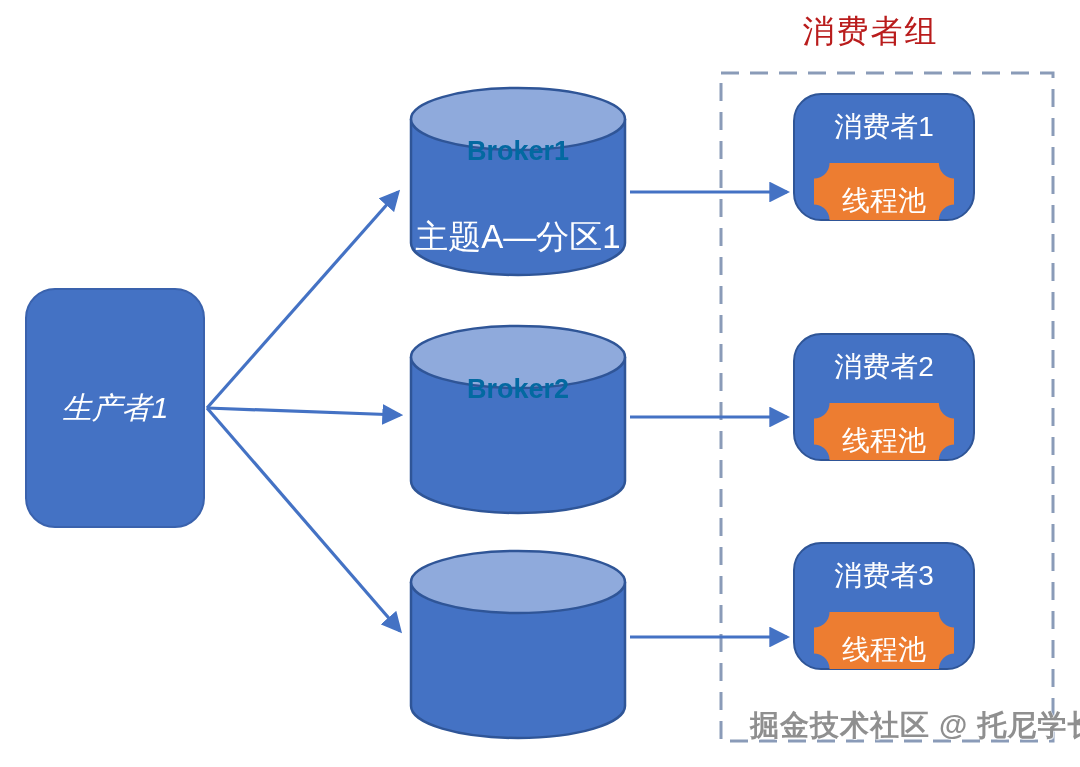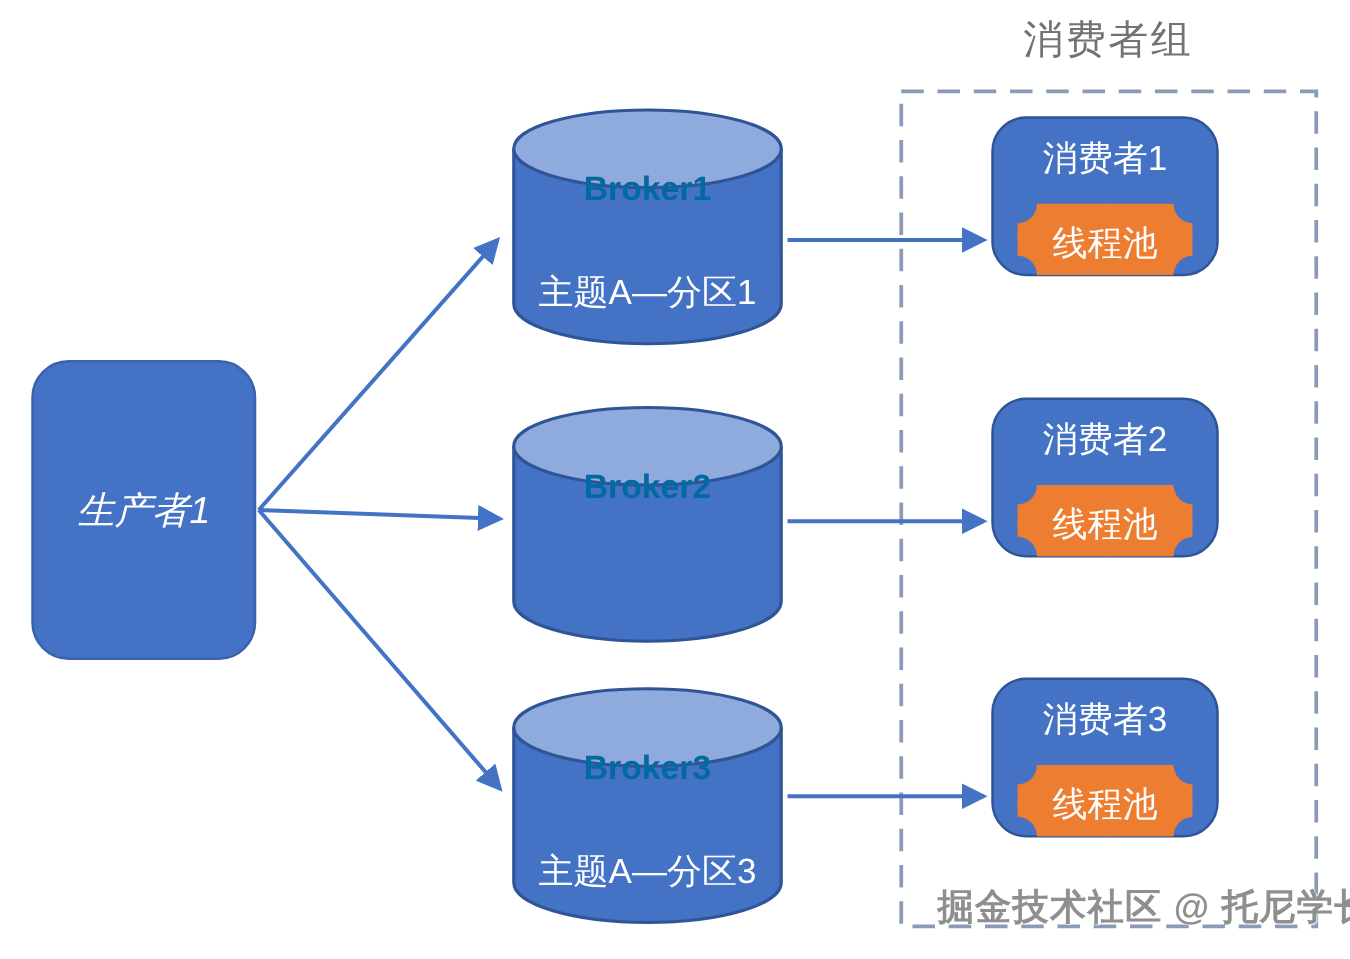--- a/index.html
+++ b/index.html
@@ -10,24 +10,24 @@
     overflow:hidden;
     font-family:"Liberation Sans","DejaVu Sans",sans-serif;
   }
   
   #overlay{
     position:absolute;left:0;top:0;width:1080px;height:767px;
     z-index:1;
   }
   
   .group-title{
-    position:absolute;left:720px;top:10px;width:333px;
+    position:absolute;left:704px;top:10px;width:333px;
     text-align:center;
     font-family:"Liberation Serif","DejaVu Serif",serif;
-    font-size:32px;color:#737373;letter-spacing:2px;
+    font-size:32px;color:#b91c1c;letter-spacing:2px;
     z-index:3;
   }
   
   .producer{
     position:absolute;left:25px;top:288px;width:180px;height:240px;
     background:#4472C4;border:2px solid #3A62AD;border-radius:30px;
     display:flex;align-items:center;justify-content:center;
     z-index:2;box-sizing:border-box;font-style:italic;
   }
   .producer-label{color:#ffffff;font-size:30px;}
@@ -35,21 +35,21 @@
   .cylinder{
     position:absolute;width:220px;height:195px;z-index:2;
   }
   .cyl-svg{position:absolute;left:0;top:0;width:220px;height:195px;}
   .cyl-name{
     position:absolute;top:51px;left:0;width:100%;text-align:center;
     color:#0369a1;font-size:27px;font-weight:700;
   }
   .cyl-topic{
     position:absolute;top:130px;left:0;width:100%;text-align:center;
-    color:#ffffff;font-size:28px;
+    color:#ffffff;font-size:33px;
   }
   
   .consumer{
     position:absolute;left:793px;width:182px;height:128px;
     background:#4472C4;border:2.5px solid #2F5597;border-radius:28px;
     z-index:2;box-sizing:border-box;
   }
   .consumer-name{
     position:absolute;top:13px;left:0;width:100%;text-align:center;
     color:#ffffff;font-size:28px;
@@ -57,21 +57,21 @@
   .plaque{
     position:absolute;left:19px;right:19px;top:68px;bottom:-1px;
     --o:#ED7D31;
     background:
       radial-gradient(circle 16px at 0 0,       transparent 15px, var(--o) 16px) top left,
       radial-gradient(circle 16px at 100% 0,    transparent 15px, var(--o) 16px) top right,
       radial-gradient(circle 16px at 0 100%,    transparent 15px, var(--o) 16px) bottom left,
       radial-gradient(circle 16px at 100% 100%, transparent 15px, var(--o) 16px) bottom right;
     background-size:51% 51%;
     background-repeat:no-repeat;
-    display:flex;align-items:center;justify-content:center;
+    display:flex;align-items:flex-end;justify-content:center;
   }
   .plaque-label{color:#ffffff;font-size:28px;margin-top:6px;}
   
   .watermark{
     position:absolute;left:750px;top:706px;z-index:4;
     font-size:29px;font-weight:bold;letter-spacing:1px;
     color:rgba(128,128,128,0.88);
     text-shadow:1px 1px 0 rgba(255,255,255,0.7), -1px -1px 0 rgba(255,255,255,0.5);
     white-space:nowrap;
   }
@@ -120,32 +120,30 @@
       <ellipse cx="110" cy="34" rx="107" ry="31" fill="#8FAADC" stroke="#2F5597" stroke-width="2.5"></ellipse>
     </svg>
     <div class="cyl-name">Broker2</div>
   </div>
 
   <div class="cylinder" style="left:408px;top:548px;">
     <svg class="cyl-svg" viewBox="0 0 220 195">
       <path d="M3,34 L3,158 A107,32 0 0 0 217,158 L217,34" fill="#4472C4" stroke="#2F5597" stroke-width="2.5"></path>
       <ellipse cx="110" cy="34" rx="107" ry="31" fill="#8FAADC" stroke="#2F5597" stroke-width="2.5"></ellipse>
     </svg>
-    <div class="cyl-name">Broker3</div>
-    <div class="cyl-topic">主题A—分区3</div>
   </div>
 
   <div class="consumer" style="top:93px;">
     <div class="consumer-name">消费者1</div>
     <div class="plaque">
       <span class="plaque-label">线程池</span>
     </div>
   </div>
 
-  <div class="consumer" style="top:318px;">
+  <div class="consumer" style="top:333px;">
     <div class="consumer-name">消费者2</div>
     <div class="plaque">
       <span class="plaque-label">线程池</span>
     </div>
   </div>
 
   <div class="consumer" style="top:542px;">
     <div class="consumer-name">消费者3</div>
     <div class="plaque">
       <span class="plaque-label">线程池</span>

